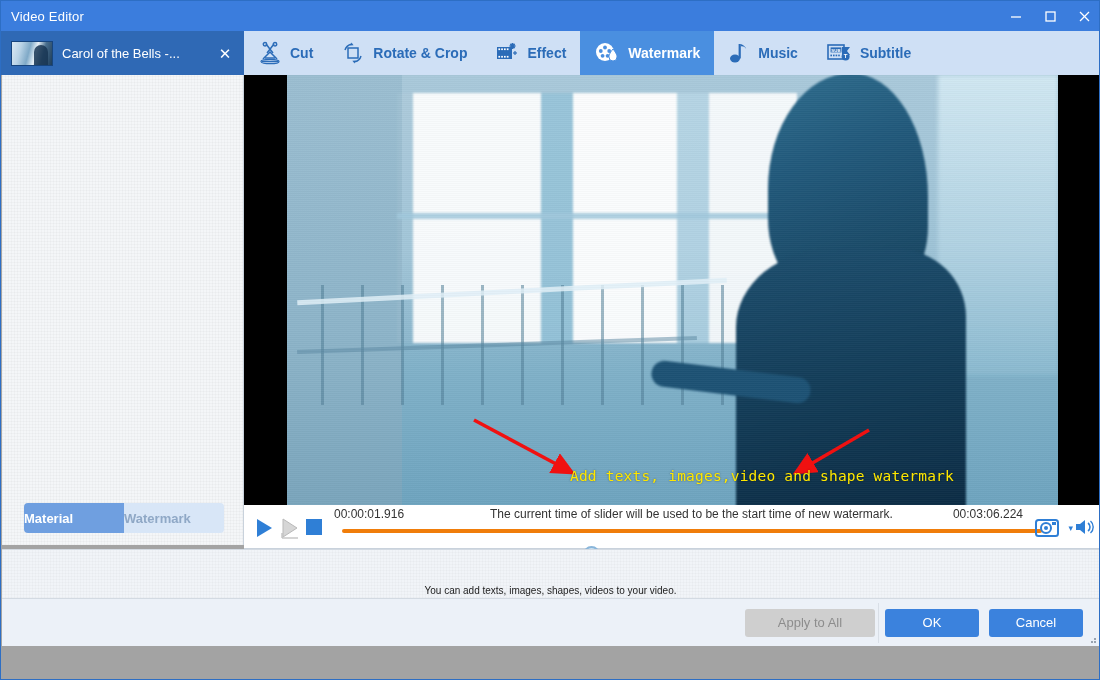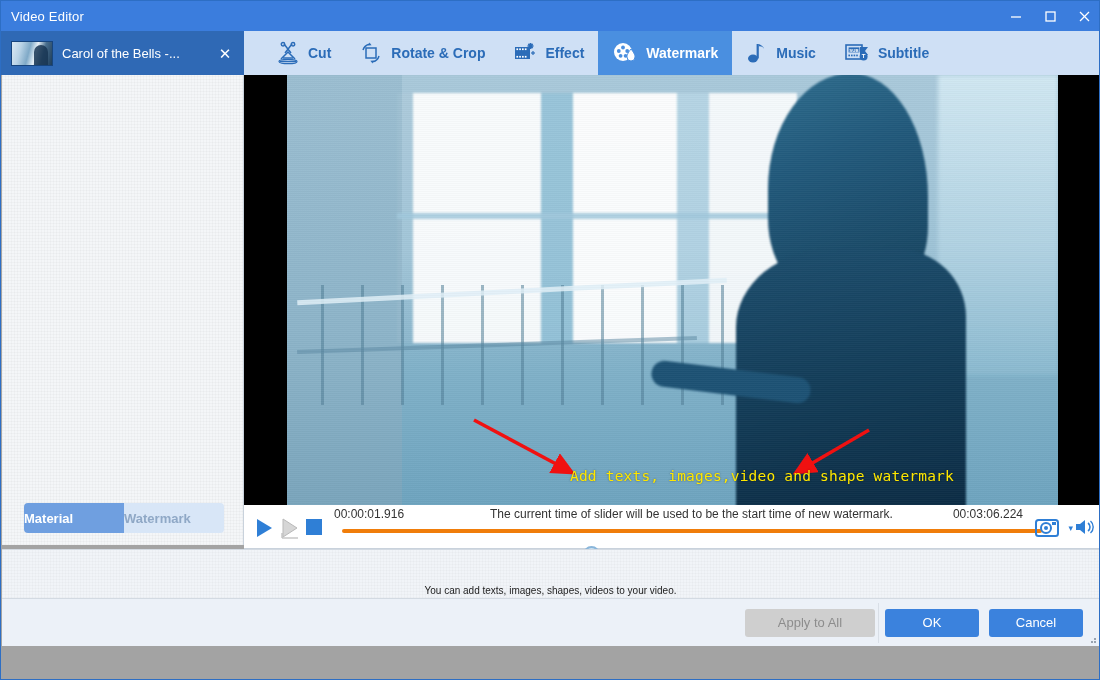--- a/index.html
+++ b/index.html
@@ -68,21 +68,21 @@
     white-space: nowrap; overflow: hidden;
   }
   .tab-close {
     margin-left: auto; color: #ffffff;
     width: 22px; height: 22px;
     display: flex; align-items: center; justify-content: center;
     font-size: 15px; line-height: 1;
   }
   .toolbar {
     flex: 1; display: flex; align-items: stretch;
-    padding-left: 18px;
+    padding-left: 0;
   }
   .tool {
     display: flex; align-items: center; gap: 8px;
     padding: 0 14px;
     color: #2b6cb8; font-size: 14px; font-weight: bold;
     cursor: default;
   }
   .tool.active { background: #4a8fe0; color: #ffffff; }
   .tool .glyph { display: flex; align-items: center; justify-content: center; }
   .tool .glyph svg { display: block; }

